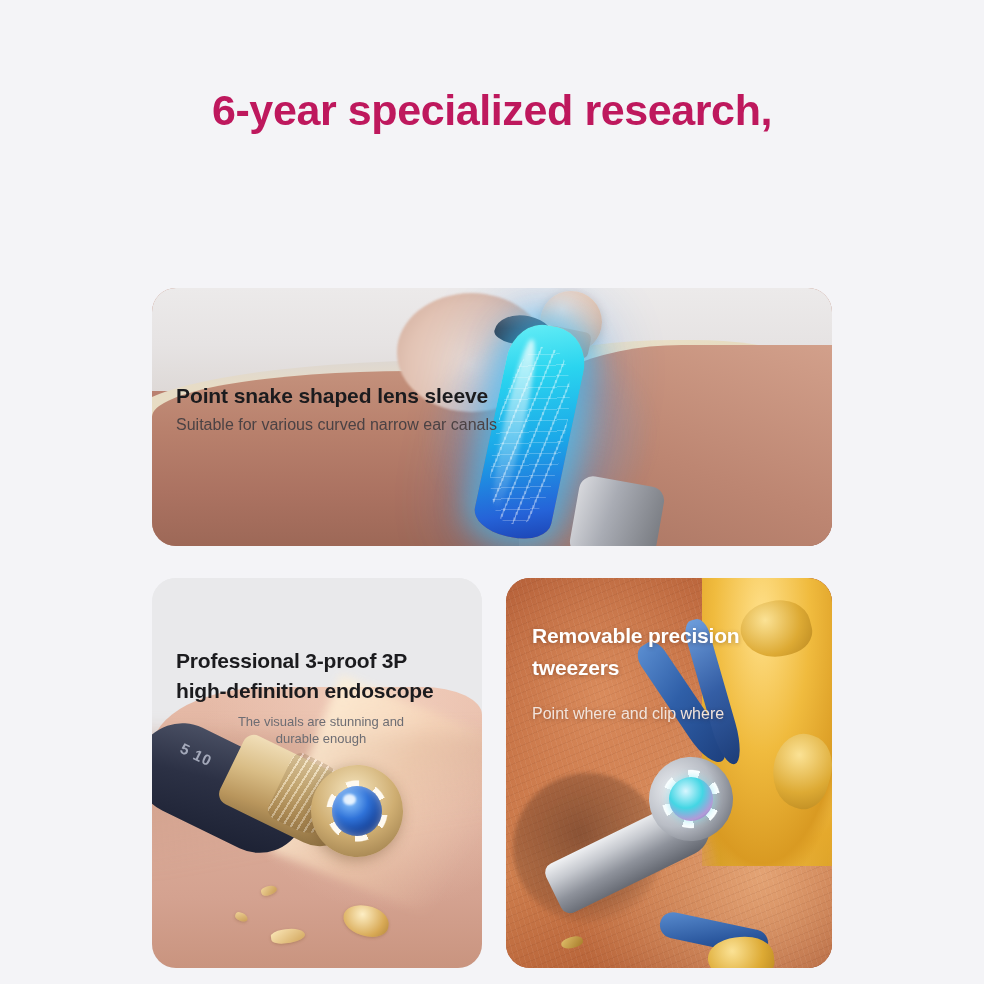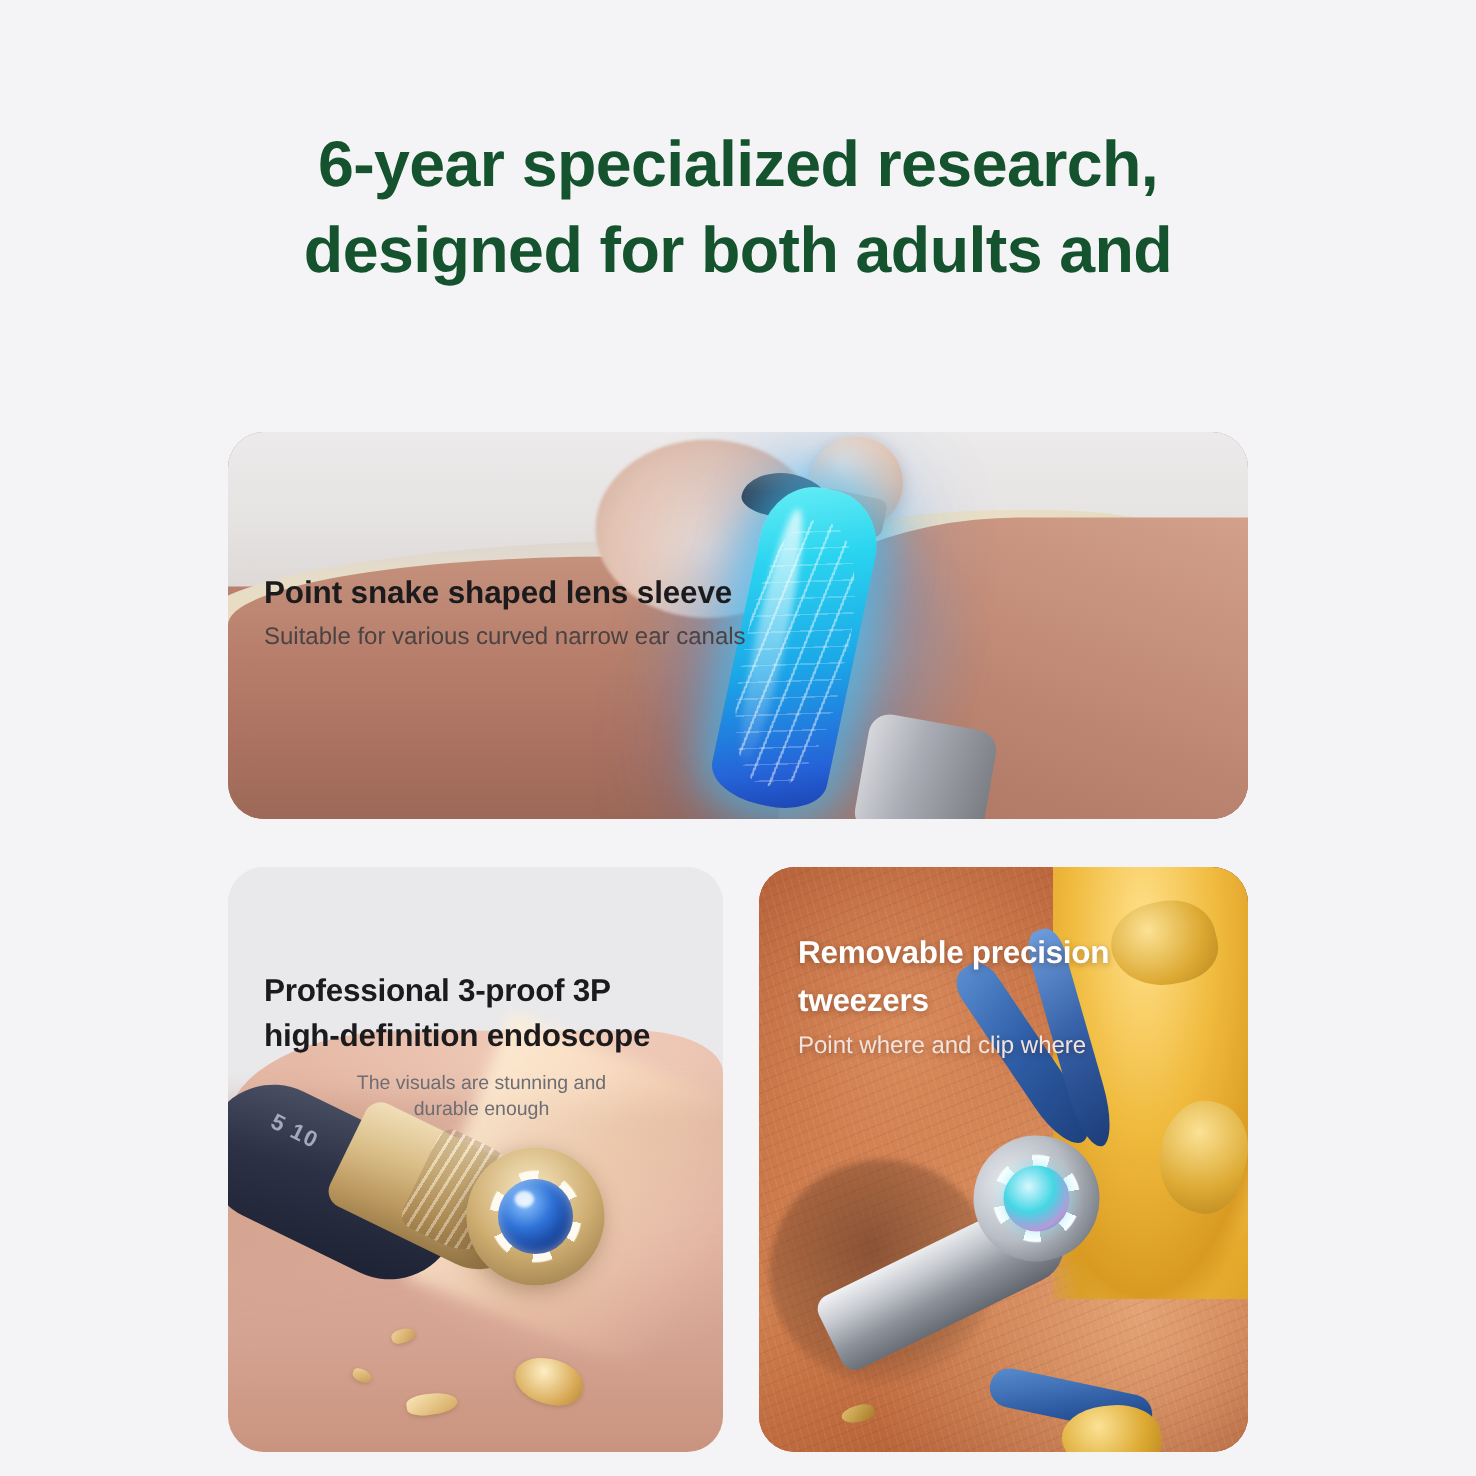--- a/index.html
+++ b/index.html
@@ -13,21 +13,21 @@
   .page { position:relative; width:984px; height:984px; background:#f4f4f7; }
 
   
   .headline {
     position:absolute; left:0; top:82px; width:984px;
     text-align:center;
     font-size:43px;
     font-weight:700;
     line-height:1.33;
     letter-spacing:-0.4px;
-    color:#14532d;
+    color:#be185d;
   }
   .headline .hl-line { display:block; }
 
   
   .card {
     position:absolute;
     border-radius:24px;
     overflow:hidden;
   }
 
@@ -357,32 +357,31 @@
     background:linear-gradient(140deg,#e2c06c,#a57a27);
     border-radius:50% 50% 40% 60%;
     transform:rotate(-16deg);
   }
   .c3-text { position:absolute; left:26px; top:22px; width:280px; }
   .c3-title {
     font-size:21px; font-weight:700; color:#ffffff; line-height:1.5;
     letter-spacing:-0.2px; text-shadow:0 1px 4px rgba(60,20,5,.35);margin-top:20px;
   }
   .c3-sub {
-    margin-top:4px; font-size:16px; color:#f2e4dc; line-height:1.35;
+    margin-top:20px; font-size:16px; color:#f2e4dc; line-height:1.35;
     text-shadow:0 1px 4px rgba(60,20,5,.35);
   }
 </style>
 </head>
 <body>
 
 <div class="page">
 
   <h1 class="headline">
     <span class="hl-line">6-year specialized research,</span>
-    <span class="hl-line">designed for both adults and</span>
   </h1>
 
   <div class="card" id="card-snake">
     <div class="c1-art">
       <div class="c1-sky"></div>
       <div class="c1-bone"></div>
       <div class="c1-bone2"></div>
       <div class="c1-flesh"></div>
       <div class="c1-flesh-r"></div>
       <div class="c1-canal"></div>

